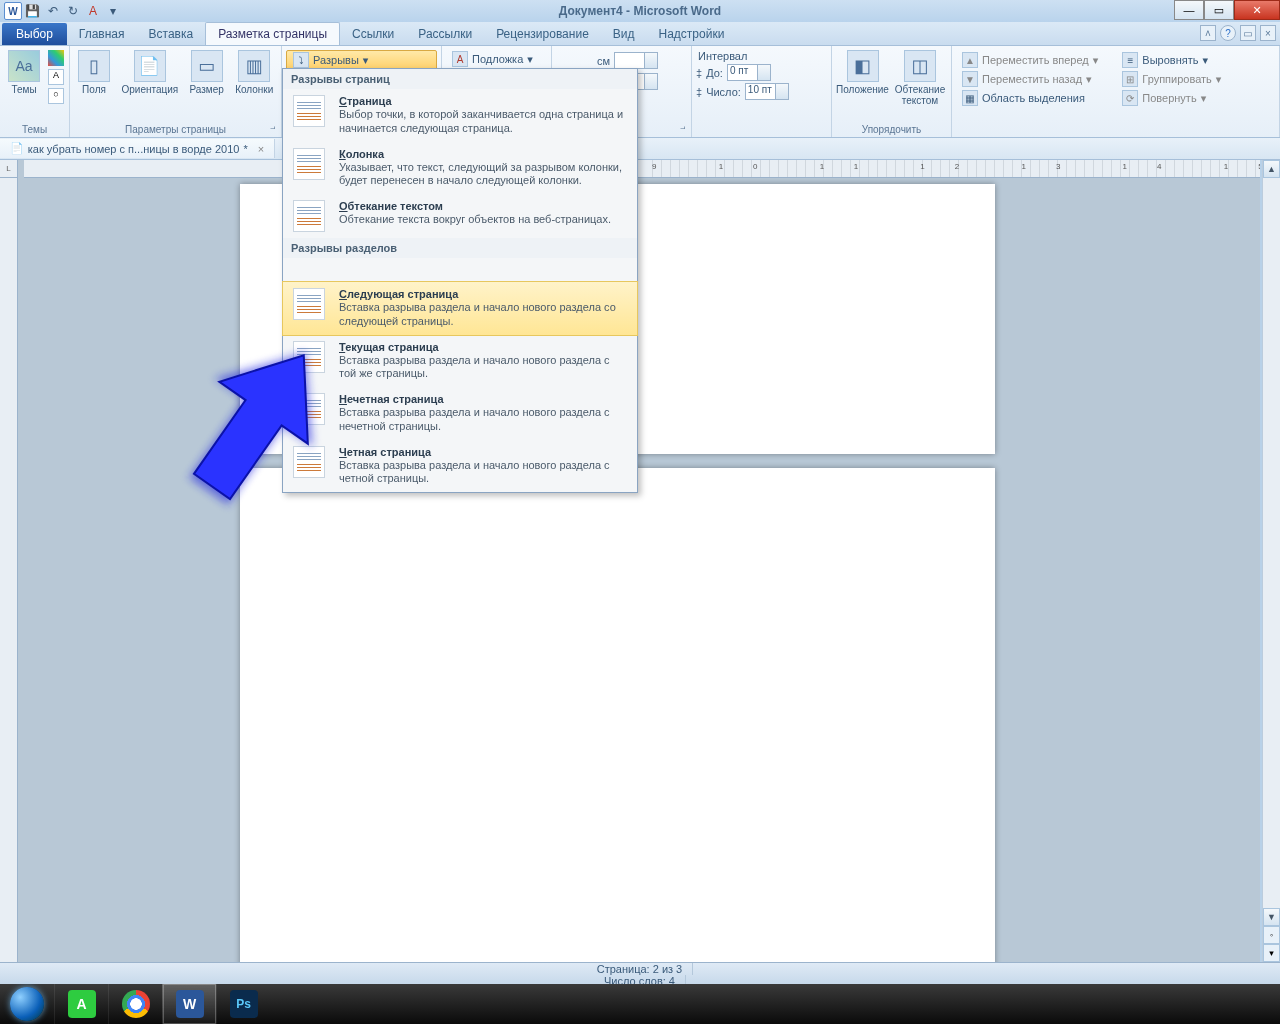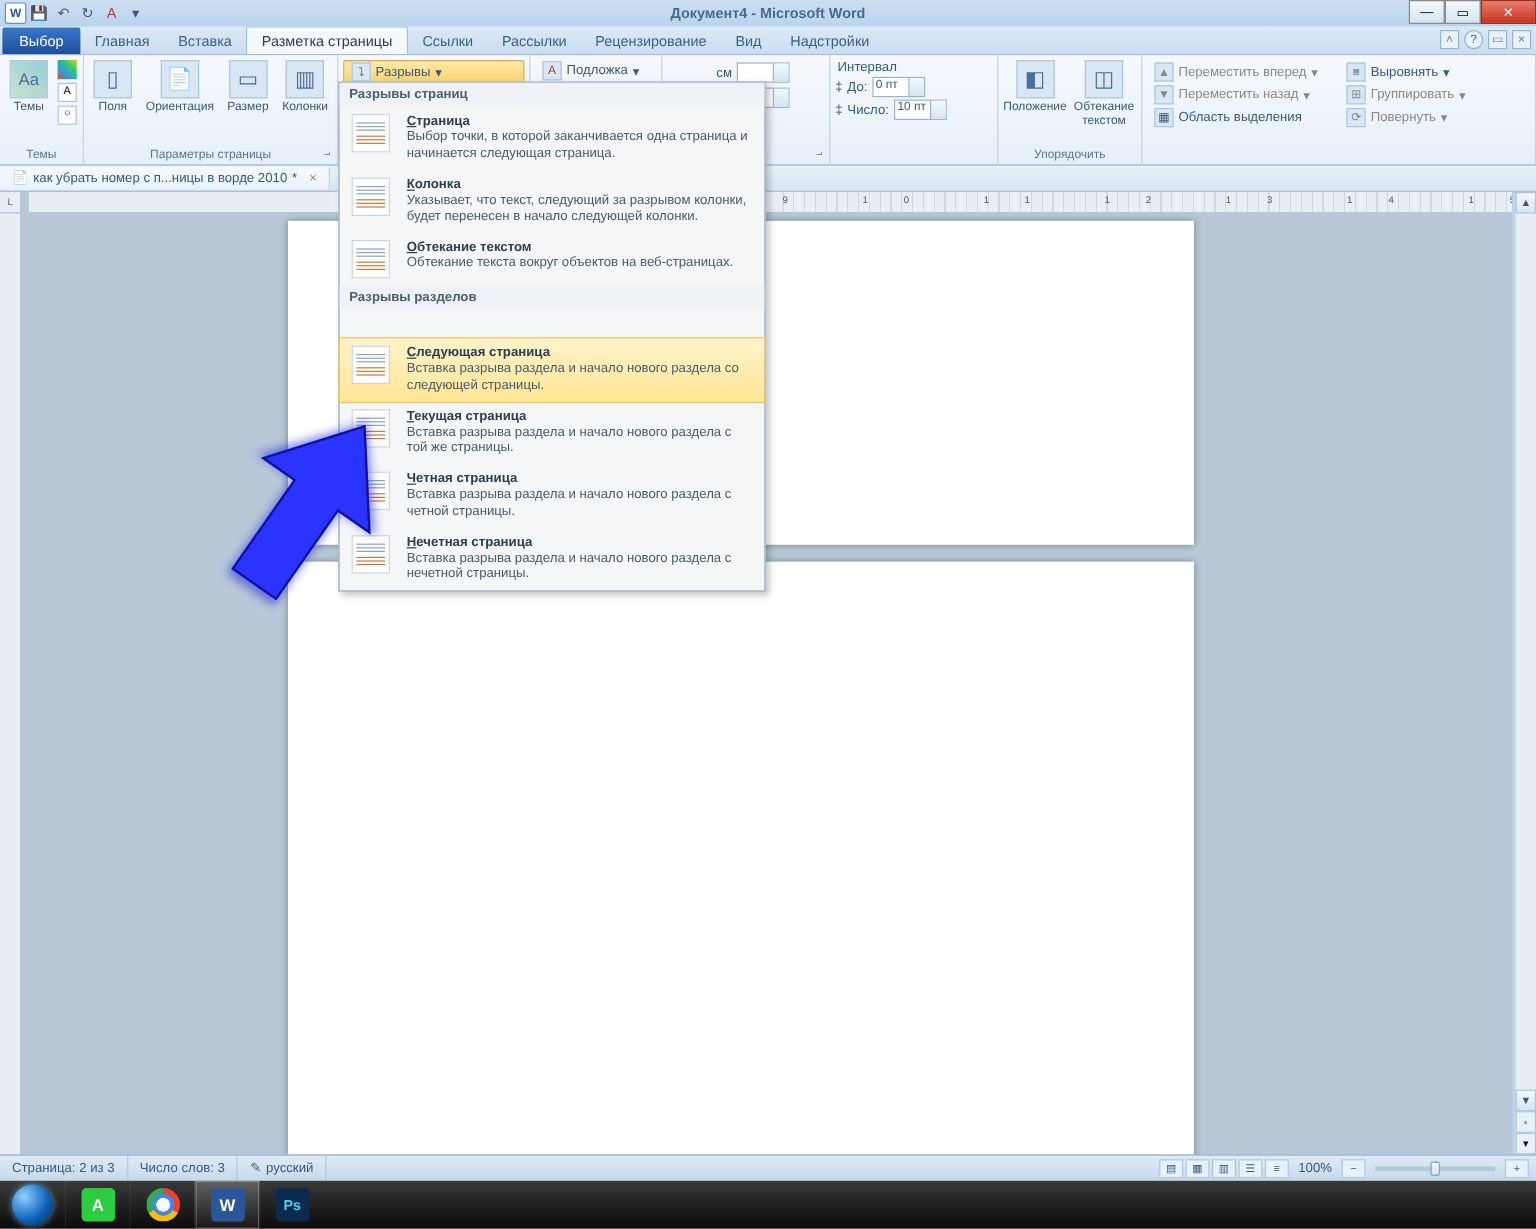--- a/index.html
+++ b/index.html
@@ -82,21 +82,21 @@
 .status { position:absolute; bottom:0; left:0; right:0; height:22px; background:linear-gradient(#dfeaf5,#c7d9eb); border-top:1px solid #9bb3cc; display:flex; align-items:center; font-size:11px; color:#3a5a7a; }
 .status .cell { padding:0 10px; border-right:1px solid #b4c8db; height:100%; display:flex; align-items:center; gap:4px; }
 .status .right { margin-left:auto; display:flex; align-items:center; gap:2px; padding-right:6px; }
 .vbtn{width:20px;height:16px;border:1px solid #aac5de;background:#e8f1f9;font-size:9px;display:flex;align-items:center;justify-content:center;}
 .zoom-track{width:100px;height:4px;background:#b4c8db;position:relative;margin:0 6px;}
 .zoom-track::before{content:"";position:absolute;left:50%;top:-4px;width:2px;height:12px;background:#6a88a8;}
 .zoom-thumb{position:absolute;left:50%;top:-4px;margin-left:-4px;width:8px;height:12px;background:linear-gradient(#f4f8fb,#d5e4f1);border:1px solid #8aa4c2;border-radius:2px;}
 
 
 .taskbar { position:absolute; bottom:0; left:0; right:0; height:40px; background:linear-gradient(#3a3a3a,#0a0a0a); display:flex; align-items:center; z-index:50; }
-.status{bottom:40px;}
+.status{bottom:40px;flex-direction:column;}
 .workarea{bottom:62px;}
 .scroll-v{bottom:62px;}
 .start { width:54px; height:40px; display:flex; align-items:center; justify-content:center; }
 .start .orb{width:34px;height:34px;border-radius:50%;background:radial-gradient(circle at 30% 30%,#8fd0ff,#0a5fb8 60%,#033 100%);box-shadow:0 0 6px rgba(120,200,255,.7);position:relative;}
 .tb-item { width:54px; height:40px; display:flex; align-items:center; justify-content:center; border-left:1px solid rgba(255,255,255,.08); }
 .tb-item.active{background:linear-gradient(rgba(255,255,255,.2),rgba(255,255,255,.05));box-shadow:inset 0 0 0 1px rgba(255,255,255,.25);}
 .tb-ic{width:28px;height:28px;border-radius:4px;display:flex;align-items:center;justify-content:center;font-size:14px;font-weight:bold;}
 .tray { margin-left:auto; display:flex; align-items:center; gap:10px; color:#fff; font-size:11px; padding:0 8px; }
 .tray .clock{text-align:center;line-height:1.2;}
 </style>
@@ -324,48 +324,48 @@
   <div class="dd-item">
       <div class="iic"></div>
       <div class="txt">
         <div class="t"><u>Т</u><span>екущая страница</span></div>
         <div class="d">Вставка разрыва раздела и начало нового раздела с той же страницы.</div>
       </div>
     </div>
   <div class="dd-item">
       <div class="iic"></div>
       <div class="txt">
+        <div class="t"><u>Н</u><span>ечетная страница</span></div>
+        <div class="d">Вставка разрыва раздела и начало нового раздела с нечетной страницы.</div>
+      </div>
+    </div>
+  <div class="dd-item">
+      <div class="iic"></div>
+      <div class="txt">
         <div class="t"><u>Ч</u><span>етная страница</span></div>
         <div class="d">Вставка разрыва раздела и начало нового раздела с четной страницы.</div>
-      </div>
-    </div>
-  <div class="dd-item">
-      <div class="iic"></div>
-      <div class="txt">
-        <div class="t"><u>Н</u><span>ечетная страница</span></div>
-        <div class="d">Вставка разрыва раздела и начало нового раздела с нечетной страницы.</div>
       </div>
     </div>
 </div>
 
 <svg class="arrow" width="160" height="190">
   <defs>
       <filter id="glow">
         <feGaussianBlur stdDeviation="4"></feGaussianBlur>
       </filter>
     </defs>
   <g transform="rotate(35 80 95)">
     <polygon points="80,6 140,80 104,80 104,176 56,176 56,80 20,80" fill="#1a23e0" filter="url(#glow)" opacity="0.55"></polygon>
     <polygon points="80,10 134,80 102,80 102,170 58,170 58,80 26,80" fill="#2a33ff" stroke="#0b12a8" stroke-width="2"></polygon>
   </g>
 </svg>
 
 <div class="status">
   <div class="cell">Страница: 2 из 3</div>
-  <div class="cell">Число слов: 3</div>
+  <div class="cell">Число слов: 4</div>
   <div class="cell">
       <span>✎</span>
       <span>русский</span>
     </div>
   <div class="right">
     <div class="vbtn">▤</div>
     <div class="vbtn">▦</div>
     <div class="vbtn">▥</div>
     <div class="vbtn">☰</div>
     <div class="vbtn">≡</div>

